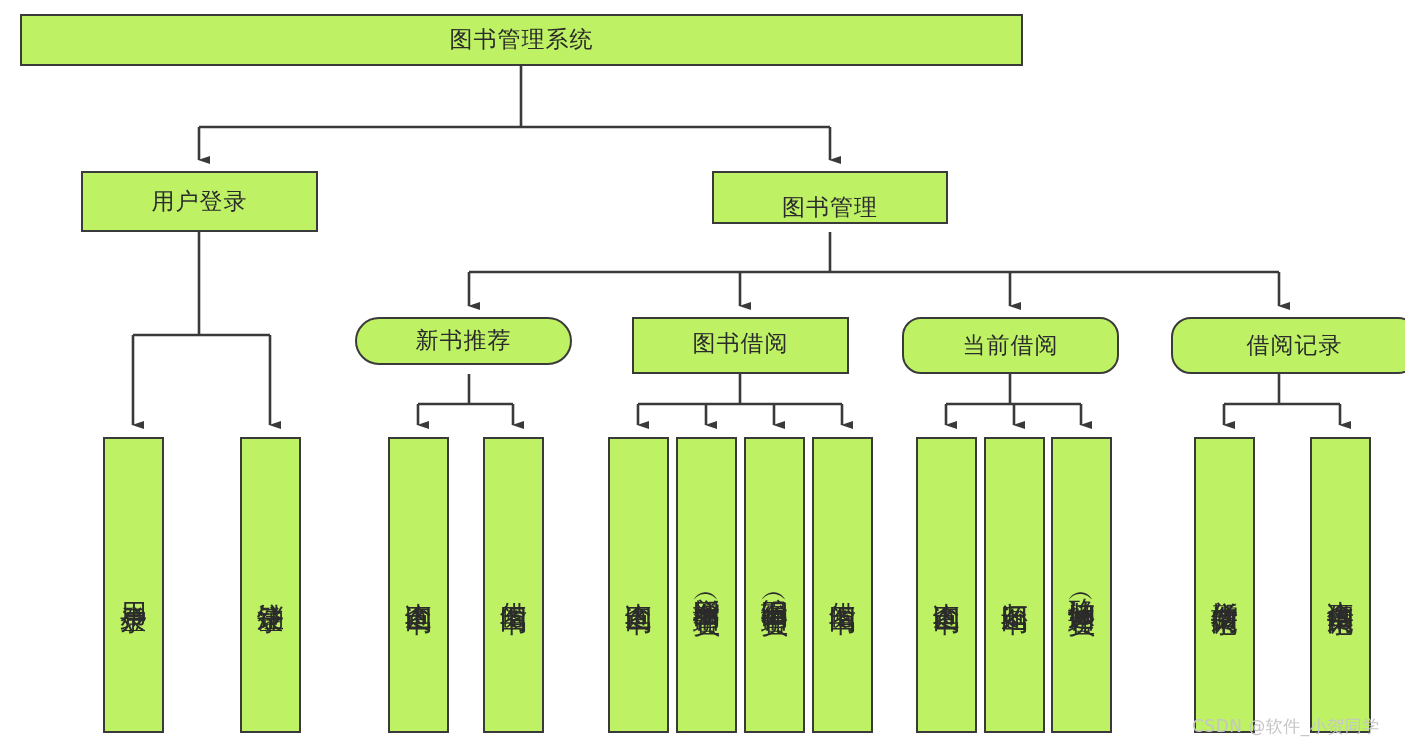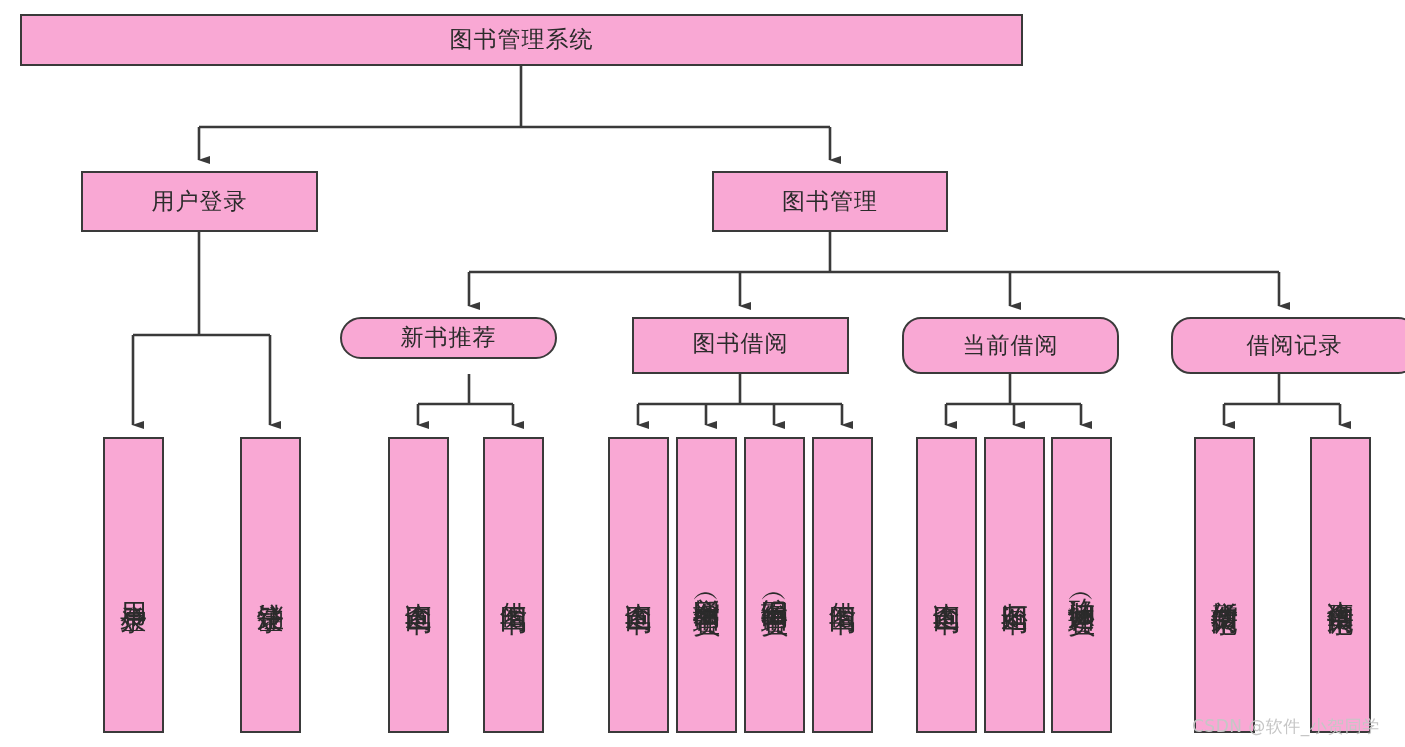--- a/index.html
+++ b/index.html
@@ -22,21 +22,21 @@
     position: absolute;
     left: 0;
     top: 0;
     width: 1405px;
     height: 747px;
     pointer-events: none;
   }
   .node {
     position: absolute;
     box-sizing: border-box;
-    background: #f9a8d4;
+    background: #bef264;
     border: 2px solid #3a3a3a;
     display: flex;
     align-items: center;
     justify-content: center;
     color: #2b2b2b;
   }
   .node.horiz {
     font-size: 23px;
     letter-spacing: 1px;
     line-height: 1.2;
@@ -123,25 +123,25 @@
     </g>
   </svg>
 
   <div class="node horiz" style="left:20px; top:14px; width:1003px; height:52px;">
     <span>图书管理系统</span>
   </div>
 
   <div class="node horiz" style="left:81px; top:171px; width:237px; height:61px;">
     <span>用户登录</span>
   </div>
-  <div class="node horiz" style="left:712px; top:171px; width:236px; height:61px;">
+  <div class="node horiz" style="left:712px; top:171px; width:236px; height:53px;align-items:flex-end;">
     <span>图书管理</span>
   </div>
 
-  <div class="node horiz" style="left:340px; top:317px; width:217px; height:42px;border-radius:27px;">
+  <div class="node horiz" style="left:355px; top:317px; width:217px; height:48px;border-radius:27px;">
     <span>新书推荐</span>
   </div>
   <div class="node horiz" style="left:632px; top:317px; width:217px; height:57px;font-family:Liberation Mono, monospace;">
     <span>图书借阅</span>
   </div>
   <div class="node horiz" style="left:902px; top:317px; width:217px; height:57px;border-radius:19px;">
     <span>当前借阅</span>
   </div>
   <div class="node horiz" style="left:1171px; top:317px; width:247px; height:57px;border-radius:20px;">
     <span>借阅记录</span>

